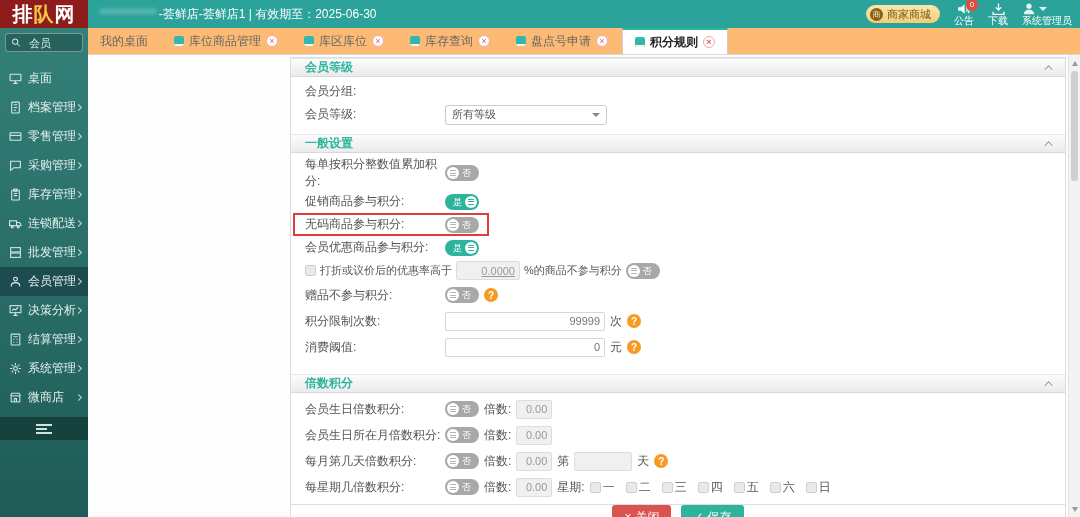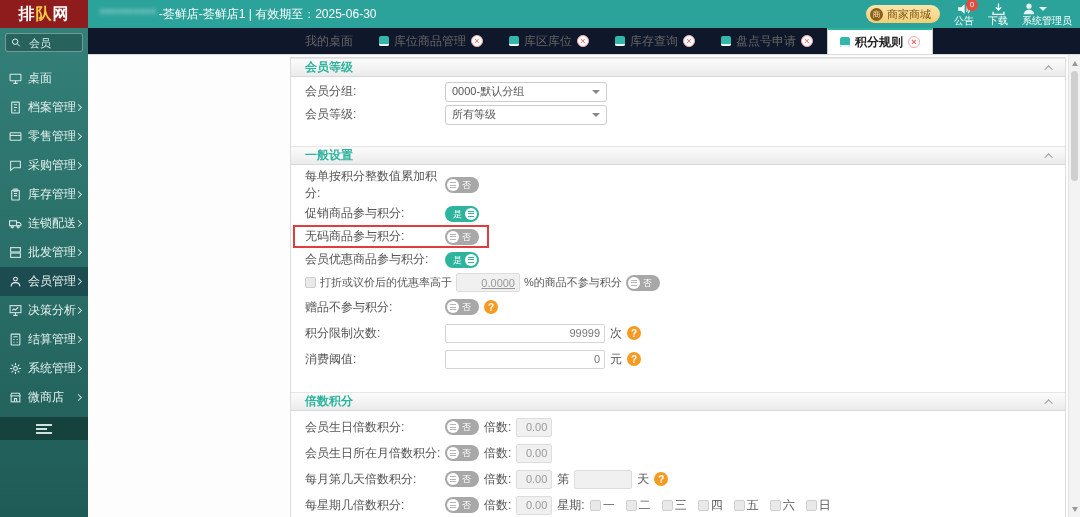--- a/index.html
+++ b/index.html
@@ -3,21 +3,21 @@
 <meta charset="utf-8">
 <style>
   * { margin:0; padding:0; box-sizing:border-box; }
   html,body { width:1080px; height:517px; overflow:hidden; }
   body { font-family:"Liberation Sans","DejaVu Sans",sans-serif; font-size:12px; color:#555; background:#fff; }
   .app { position:relative; width:1080px; height:517px; overflow:hidden; background:#fdfdfd; }
 
   
   .topbar { position:absolute; left:0; top:0; width:1080px; height:28px; background:#2ba39a; display:flex; align-items:center; }
   .logo-block { position:absolute; left:0; top:0; width:88px; height:28px; background:#8e1c1c; display:flex; align-items:center; justify-content:center; }
-  .logo { color:#fff; font-weight:bold; font-size:16px; letter-spacing:1px; }
+  .logo { color:#fff; font-weight:bold; font-size:20px; letter-spacing:1px; }
   .logo .gold { color:#f6c944; }
   .store-info { position:absolute; left:100px; top:0; height:28px; display:flex; align-items:center; color:#fff; font-size:12px;text-align:right; }
   .masked { filter:blur(2px); opacity:.85; letter-spacing:1px; margin-right:2px; }
   .top-right { position:absolute; right:8px; top:0; height:28px; display:flex; align-items:center; gap:14px; }
   .mall-badge { display:flex; align-items:center; gap:4px; background:linear-gradient(#fbe7ae,#f2cd77); border-radius:10px; padding:2px 9px 2px 4px; color:#7c5410; font-size:11px; height:18px; }
   .mall-badge .coin { width:13px; height:13px; border-radius:50%; background:#8a5f1a; color:#f7e2ad; font-size:8px; display:flex; align-items:center; justify-content:center; }
   .top-ico { position:relative; display:flex; flex-direction:column; align-items:center; color:#fff; font-size:10px; line-height:10px; gap:1px; cursor:pointer; }
   .top-ico svg { display:block; }
   .badge { position:absolute; top:-4px; right:-7px; background:#e24c3f; color:#fff; border-radius:7px; min-width:12px; height:12px; font-size:8px; display:flex; align-items:center; justify-content:center; padding:0 2px; }
   .admin { display:flex; flex-direction:column; align-items:flex-start; color:#fff; font-size:10px; line-height:10px; gap:1px; }
@@ -34,21 +34,21 @@
   .nav-item svg { flex:none; opacity:.92; }
   .nav-item .arr { position:absolute; right:7px; width:5px; height:5px; border-top:1px solid rgba(255,255,255,.75); border-right:1px solid rgba(255,255,255,.75); transform:rotate(45deg); }
   .nav-item.active { background:#1c4b50; }
   .side-foot { position:absolute; left:0; top:389px; width:88px; height:23px; background:#16423e; display:flex; align-items:center; justify-content:center; cursor:pointer; }
   .bars { width:16px; height:9px; position:relative; }
   .bars i { position:absolute; left:0; height:2px; width:16px; background:#cfe4e1; }
   .bars i:nth-child(1){top:0;} .bars i:nth-child(2){top:4px; width:11px;} .bars i:nth-child(3){top:8px;}
 
   
   .main { position:absolute; left:88px; top:28px; right:0; bottom:0; background:#fdfdfd; }
-  .tabbar { position:absolute; left:0; top:0; right:0; height:27px; background:#0f172a; border-bottom:1px solid #d9d9d9; display:flex; align-items:flex-end; padding-left:205px; gap:2px; }
+  .tabbar { position:absolute; left:0; top:0; right:0; height:27px; background:#fdba74; border-bottom:1px solid #d9d9d9; display:flex; align-items:flex-end; gap:2px; }
   .tab { height:26px; display:flex; align-items:center; gap:5px; padding:0 12px; font-size:12px; color:#666; cursor:pointer; }
   .tab .doc { width:10px; height:10px; border-radius:2px; background:#35b6aa; box-shadow:inset 0 -6px 0 -4px rgba(255,255,255,.9), inset 0 -2px 0 -1px #35b6aa; }
   .tab .x { width:12px; height:12px; border:1px solid #f0a9a9; border-radius:50%; color:#e05b5b; font-size:9px; line-height:10px; text-align:center; background:#fff; }
   .tab.active { background:#fff; border:1px solid #ccc; border-bottom:none; border-top:2px solid #2cb49c; color:#222; font-weight:bold; }
 
   
   .panel { position:absolute; left:202px; top:29px; right:14px; bottom:0; background:#fff; border:1px solid #ddd; border-bottom:none; display:flex; flex-direction:column; }
   .sec-hd { height:21px; background:linear-gradient(#fcfcfc,#ebebeb); border-top:1px solid #e6e6e6; border-bottom:1px solid #d8d8d8; display:flex; align-items:center; padding:0 10px 0 14px; position:relative; }
   .sec-title { color:#2cb49c; font-weight:bold; font-size:12px; }
   .chev-up { position:absolute; right:12px; width:6px; height:6px; border-top:1px solid #999; border-left:1px solid #999; transform:rotate(45deg) translateY(2px); cursor:pointer; }
@@ -285,35 +285,31 @@
 
     <div class="panel">
 
       <div class="sec-hd">
         <span class="sec-title">会员等级</span>
         <span class="chev-up"></span>
       </div>
       <div class="rows">
         <div class="row">
           <span class="lbl">会员分组:</span>
-          <div class="sel">
-              <span>0000-默认分组</span>
-              <span class="sc"></span>
-            </div>
         </div>
         <div class="row">
           <span class="lbl">会员等级:</span>
           <div class="sel">
               <span>所有等级</span>
               <span class="sc"></span>
             </div>
         </div>
       </div>
 
-      <div class="sec-hd" style="margin-top:16px;">
+      <div class="sec-hd" style="margin-top:4px;">
         <span class="sec-title">一般设置</span>
         <span class="chev-up"></span>
       </div>
       <div class="rows">
         <div class="row">
           <span class="lbl">每单按积分整数值累加积分:</span>
           <span class="toggle off">
               <span class="tg-knob"></span>
               <span class="tg-txt">否</span>
             </span>
@@ -371,21 +367,21 @@
         <div class="row" style="min-height:26px;">
           <span class="lbl">消费阈值:</span>
           <span class="ctl">
             <input class="inp" style="width: 160px;" value="0">
             <span class="unit">元</span>
             <span class="help">?</span>
           </span>
         </div>
       </div>
 
-      <div class="sec-hd" style="margin-top:16px;text-align:center;">
+      <div class="sec-hd" style="margin-top:10px;text-align:center;">
         <span class="sec-title">倍数积分</span>
         <span class="chev-up"></span>
       </div>
       <div class="rows">
         <div class="row" style="min-height:26px;">
           <span class="lbl">会员生日倍数积分:</span>
           <span class="ctl">
             <span class="toggle off">
                 <span class="tg-knob"></span>
                 <span class="tg-txt">否</span>

